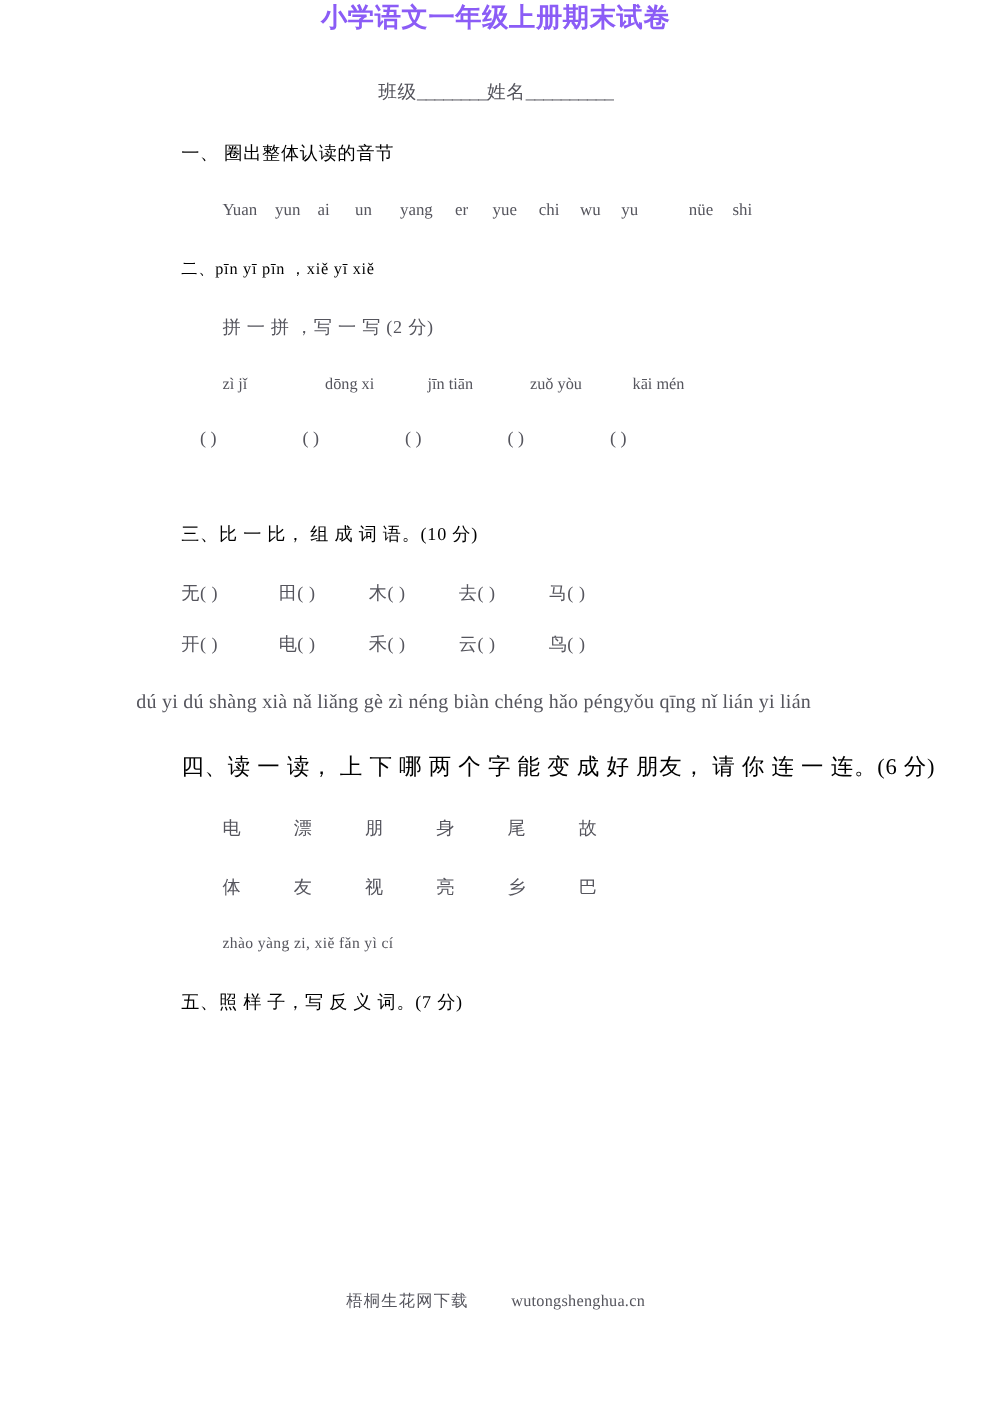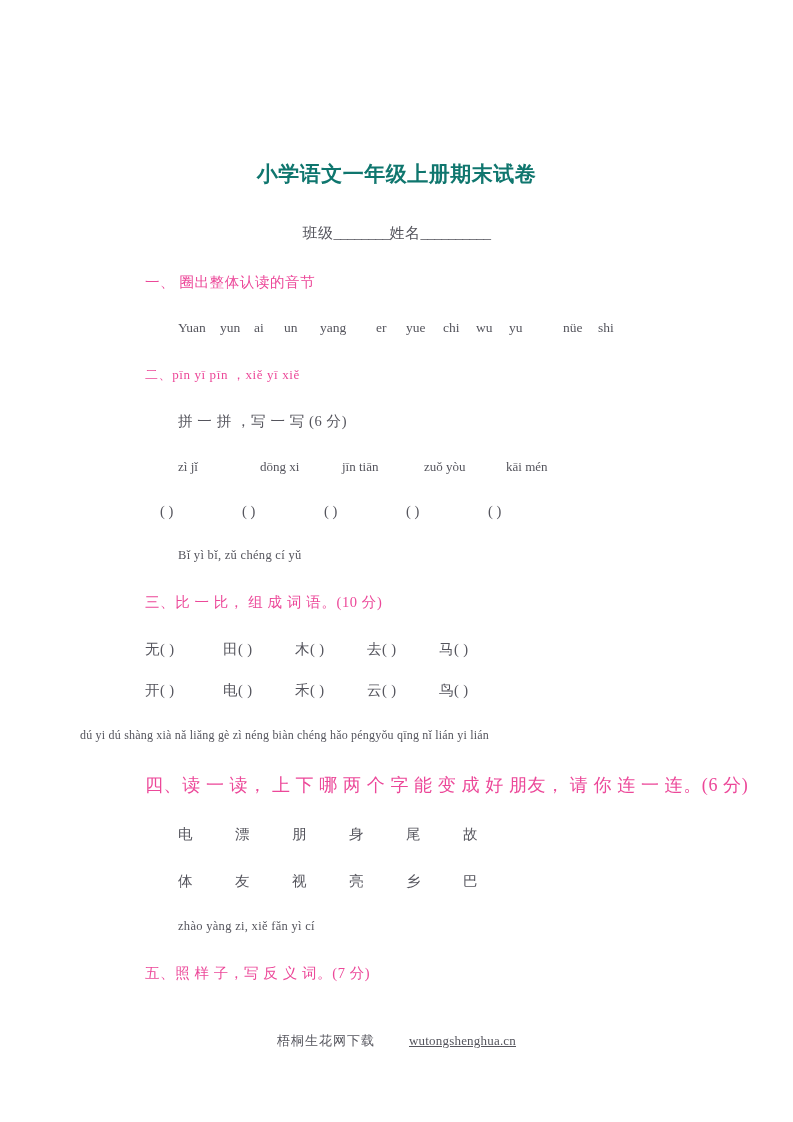--- a/index.html
+++ b/index.html
@@ -23,62 +23,61 @@
     width: 793px;
   }
 
   
   .title {
     text-align: center;
     font-family: "DejaVu Sans", "Liberation Sans", sans-serif;
     font-weight: bold;
     font-size: 21px;
     letter-spacing: 0.5px;
-    color: #0f766e;
-    margin: 0;
-    padding-top: 160px;
+    color: #8b5cf6;
+    margin: 0;
   }
   .ident-line {
     text-align: center;
     font-size: 15px;
     color: #53535b;
     margin-top: 36px;
     letter-spacing: 0.5px;
   }
   .ident-line .blank {
     letter-spacing: -0.5px;
   }
 
   
   .q-head {
     font-size: 14.5px;
-    color: #ec4899;
+    color: #000000;
     margin: 0;
     padding-left: 145px;
     letter-spacing: 0.6px;
   }
   .q-sub {
     font-size: 14.5px;
     color: #55555d;
     margin: 0;
     padding-left: 178px;
     letter-spacing: 0.6px;
   }
   .pinyin-small {
     font-size: 12.5px;
     color: #55555d;
     margin: 0;
     padding-left: 178px;
     letter-spacing: 0.3px;
   }
   .pinyin-wide {
-    font-size: 12px;
-    color: #55555d;
-    margin: 0;
-    padding-left: 80px;
+    font-size: 16px;
+    color: #55555d;
+    margin: 0;
+    padding-left: 109px;
     letter-spacing: 0.2px;
     white-space: nowrap;
   }
 
   
   .gap-28 { height: 28px; }
   .gap-30 { height: 30px; }
   .gap-22 { height: 22px; }
 
   
@@ -124,21 +123,20 @@
     width: 793px;
     text-align: center;
     font-size: 13px;
     color: #55555d;
   }
   .footer .cn { letter-spacing: 1px; }
   .footer .url {
     font-family: "Liberation Serif", "DejaVu Serif", serif;
     margin-left: 34px;
     letter-spacing: 0.2px;
-    text-decoration: underline;
   }
 </style>
 </head>
 <body>
 
 <div class="page">
   <div class="doc-body">
 
     <h1 class="title">小学语文一年级上册期末试卷</h1>
 
@@ -149,34 +147,34 @@
     <div class="gap-30"></div>
 
     <p class="q-head">一、 圈出整体认读的音节</p>
     <div class="gap-28"></div>
     <div class="token-row" style="padding-left:178px;font-size:13.5px;">
       <span style="width:42px;">Yuan</span>
       <span style="width:34px;">yun</span>
       <span style="width:30px;">ai</span>
       <span style="width:36px;">un</span>
       <span style="width:44px;">yang</span>
-      <span style="width:30px;margin-left:12px;">er</span>
+      <span style="width:30px;">er</span>
       <span style="width:37px;">yue</span>
       <span style="width:33px;">chi</span>
       <span style="width:33px;">wu</span>
       <span style="width:30px;">yu</span>
       <span style="width:35px;margin-left:24px;">nüe</span>
       <span style="width:30px;">shi</span>
     </div>
 
     <div class="gap-30"></div>
 
     <p class="q-head" style="font-size:13px;">二、pīn yī pīn ，xiě yī xiě</p>
     <div class="gap-28"></div>
-    <p class="q-sub">拼 一 拼 ，写 一 写 (6 分)</p>
+    <p class="q-sub">拼 一 拼 ，写 一 写 (2 分)</p>
     <div class="gap-28"></div>
 
     <div class="token-row word-row">
       <span>zì jǐ</span>
       <span>dōng xi</span>
       <span>jīn tiān</span>
       <span>zuǒ yòu</span>
       <span>kāi mén</span>
     </div>
 
@@ -185,21 +183,20 @@
     <div class="token-row bracket-row">
       <span>(          )</span>
       <span>(          )</span>
       <span>(          )</span>
       <span>(          )</span>
       <span>(          )</span>
     </div>
 
     <div class="gap-28"></div>
 
-    <p class="pinyin-small">Bǐ   yì   bǐ,   zǔ chéng cí yǔ</p>
     <div class="gap-30"></div>
     <p class="q-head">三、比 一 比， 组 成 词 语。(10 分)</p>
     <div class="gap-28"></div>
 
     <div class="combine-row">
       <span class="cell w1">无(        )</span>
       <span class="cell w2">田(        )</span>
       <span class="cell w2">木(        )</span>
       <span class="cell w2">去(        )</span>
       <span class="cell w2">马( )</span>

